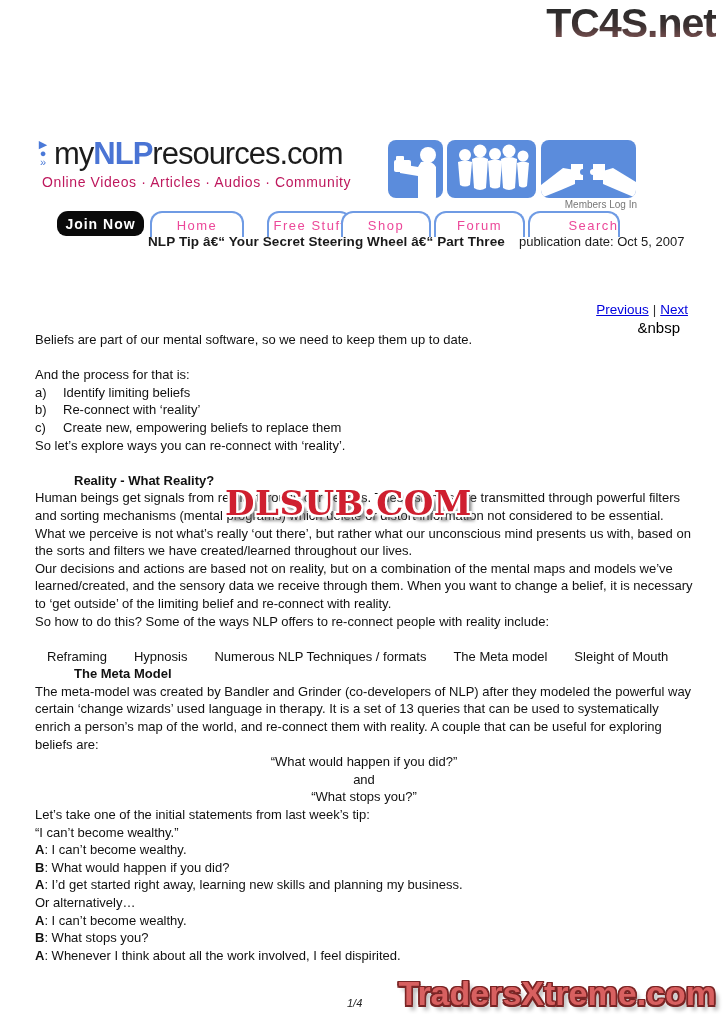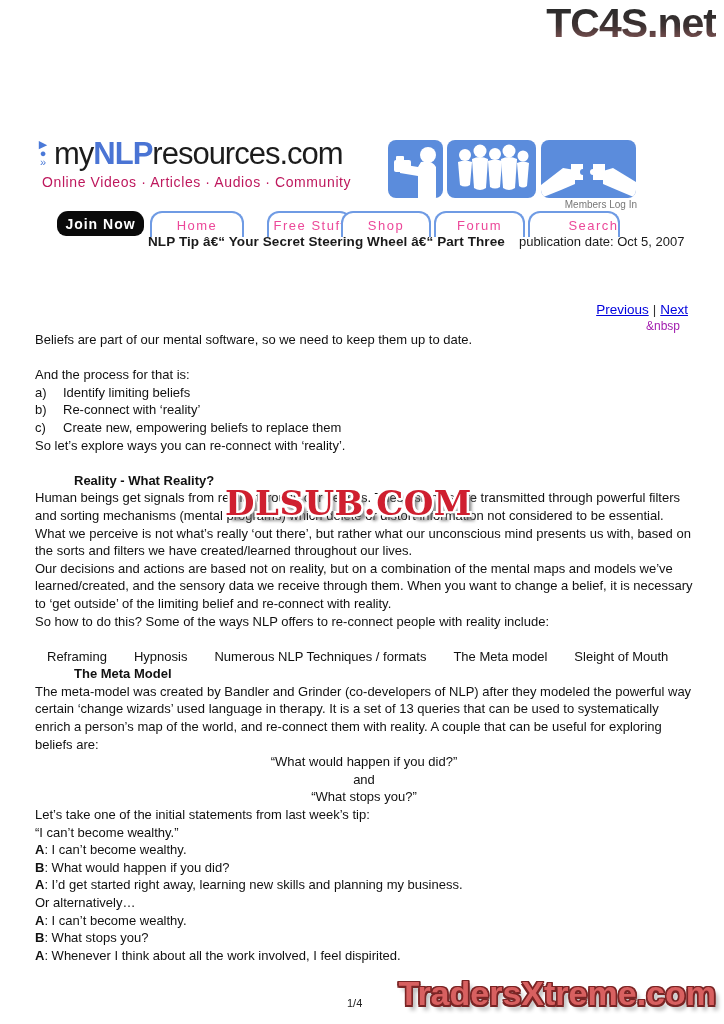--- a/index.html
+++ b/index.html
@@ -53,21 +53,21 @@
 
   
   .title-row { position:absolute; left:148px; top:234px; white-space:nowrap; font-size:13.5px; }
   .title-row b { letter-spacing:0.1px; }
   .title-row .pubdate { font-weight:normal; margin-left:14px; font-size:13px; }
 
   
   .pager { position:absolute; top:302px; right:36px; font-size:13.5px; }
   .pager a { color:#0000dd; text-decoration:underline; cursor:pointer; }
   .pager .sep { color:#333; margin:0 4px; }
-  .nbsp-line { position:absolute; top:319px; right:44px; font-size:12px; color:#a21caf; }
+  .nbsp-line { position:absolute; top:319px; right:44px; font-size:15px; color:#000000; }
 
   
   .content { position:absolute; left:35px; top:331px; width:658px;
     font-size:13px; line-height:17.6px; color:#111; }
   .content .sp { height:17.6px; }
   .content .center { text-align:center; }
   .step .lbl { display:inline-block; width:28px; }
   .methods { padding-left:12px; }
   .methods span { margin-right:27px; }
   .methods span:last-child { margin-right:0; }
@@ -78,21 +78,21 @@
     position:absolute; left:225px; top:483px;
     font-family:"DejaVu Serif", serif; font-weight:bold; font-size:34px; letter-spacing:0.5px;
     color:#cf1f2f;
     text-shadow:
       -2px -2px 0 #fff, 2px -2px 0 #fff, -2px 2px 0 #fff, 2px 2px 0 #fff,
       0 -2px 0 #fff, 0 2px 0 #fff, -2px 0 0 #fff, 2px 0 0 #fff,
       5px 6px 3px rgba(110,110,110,0.75);
   }
 
   
-  .pagenum { position:absolute; left:347px; top:997px; font-size:11px; color:#222; }
+  .pagenum { position:absolute; left:347px; top:997px; font-size:11px; color:#222;font-style:italic; }
   .tx-logo {
     position:absolute; right:8px; top:974px;
     font-size:34px; font-weight:bold; letter-spacing:0px;
     color:#d86060;
     text-shadow:
       -1.5px -1.5px 0 #7a2525, 1.5px -1.5px 0 #7a2525, -1.5px 1.5px 0 #7a2525, 1.5px 1.5px 0 #7a2525,
       0 -1.5px 0 #7a2525, 0 1.5px 0 #7a2525, -1.5px 0 0 #7a2525, 1.5px 0 0 #7a2525,
       4px 5px 4px #b0b0b0;
   }
 </style>

